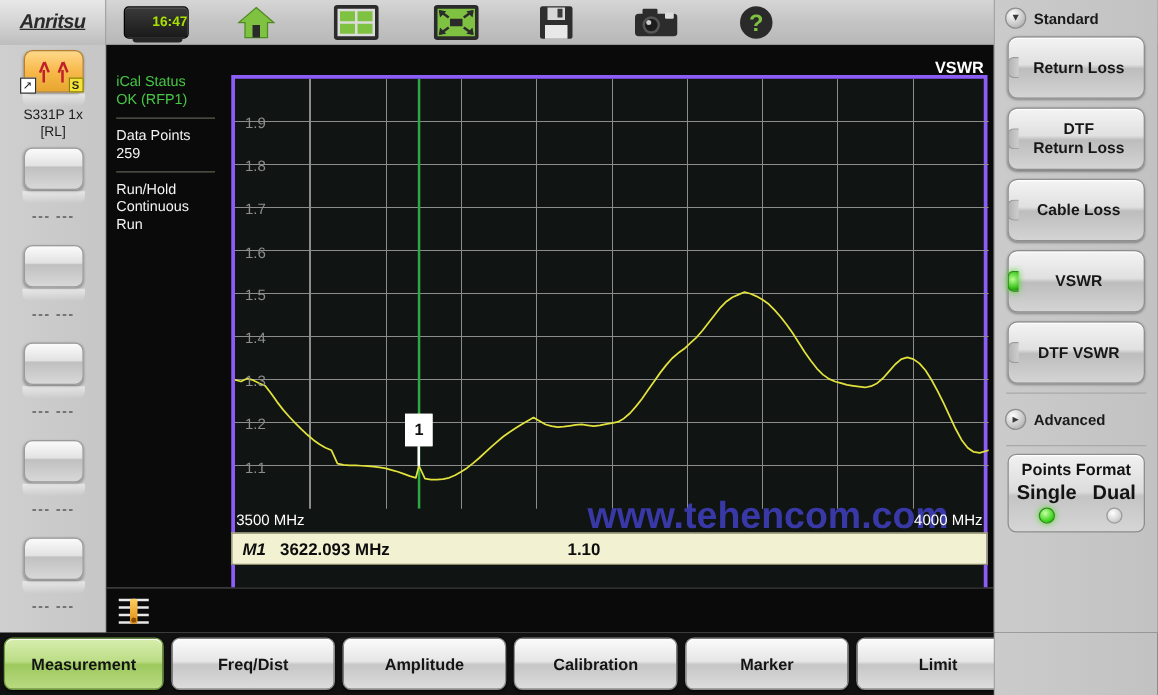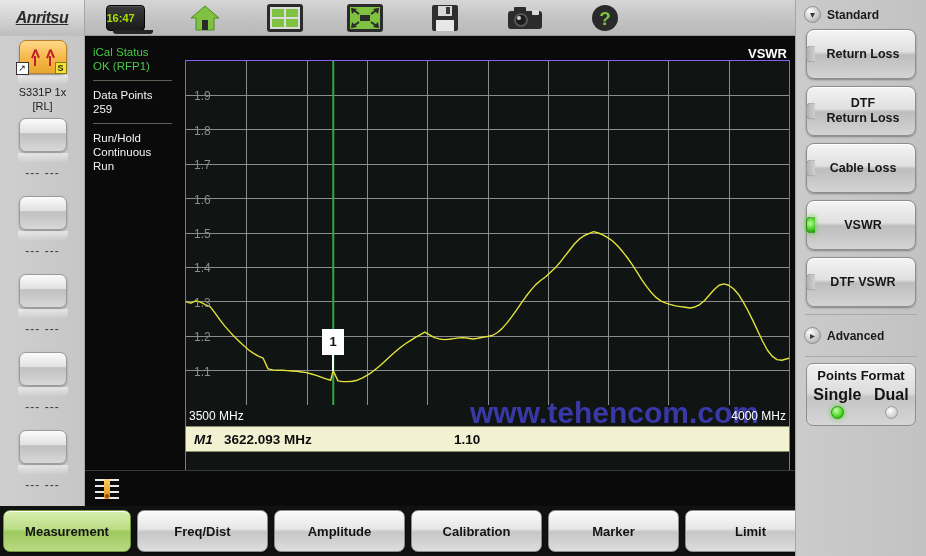--- a/index.html
+++ b/index.html
@@ -28,24 +28,24 @@
     font-family: "Liberation Sans", sans-serif;
     font-size: 16px; font-weight: bold; font-style: italic;
     color: #2a2a2a; letter-spacing: -0.5px; text-decoration: underline;
   }
   .tb-icons { display: flex; align-items: center; flex: 1; height: 36px; }
   .tb-btn {
     width: 80px; height: 36px;
     display: flex; align-items: center; justify-content: center;
   }
   .clock {
-    width: 39px; height: 26px; border-radius: 4px;
+    width: 52px; height: 26px; border-radius: 4px;
     background: linear-gradient(to bottom,#3a3a3a,#1a1a1a);
     border: 1px solid #000;
-    display: flex; align-items: center; justify-content: flex-start;
+    display: flex; align-items: center; justify-content: flex-end;
     position: relative;
     box-shadow: inset 0 1px 0 #555;
   }
   .clock-time { color: #a8e000; font-size: 11px; font-weight: bold; font-family: "Liberation Sans", sans-serif; }
   .clock:after{
     content:""; position:absolute; bottom:-4px; left:6px; width:40px; height:4px;
     background:#252525; border-radius:0 0 3px 3px;
   }
   .icon-svg { display: block; }
 
@@ -96,40 +96,40 @@
   }
   .trace-label {
     font-size: 11px; color: #1d1d1d; text-align: center; line-height: 13px; margin-top: 1px;
   }
   .trace-dash { font-size: 12px; color: #3a3a3a; letter-spacing: 1px; margin-top: 3px; }
 
   
   #info-col {
     position: absolute; left: 85px; top: 36px; width: 95px; height: 434px;
     background: #0a0a0a;
-    padding: 6px 8px 0 8px;
+    padding: 20px 8px 0 8px;
   }
   .info-blk { padding: 3px 0 7px 0; }
   .info-blk + .info-blk { border-top: 1px solid #5e5e52; padding-top: 7px; }
   .info-line { font-size: 11.5px; line-height: 14px; }
   .ical { color: #46c846; }
   .inf  { color: #f4f4f4; }
 
   
   #graph-pane {
     position: absolute; left: 180px; top: 36px; width: 615px; height: 434px;
     background: #0a0a0a;
   }
   #vswr-title {
     position: absolute; right: 8px; top: 10px;
     color: #ffffff; font-size: 13px; font-weight: bold;
   }
   #plot {
     position: absolute; left: 5px; top: 24px; width: 605px; height: 440px;
-    border: 1px solid #8b5cf6;
+    border: 3px solid #8b5cf6;
     background: #101412;
     text-align: right;
   }
   #plot svg { display: block; }
   .ylab {
     position: absolute; color: #8c8c8c; font-size: 12px; left: 8px;
     transform: translateY(-50%); pointer-events: none;
   }
   #marker-flag {
     position: absolute; width: 22px; height: 26px;

